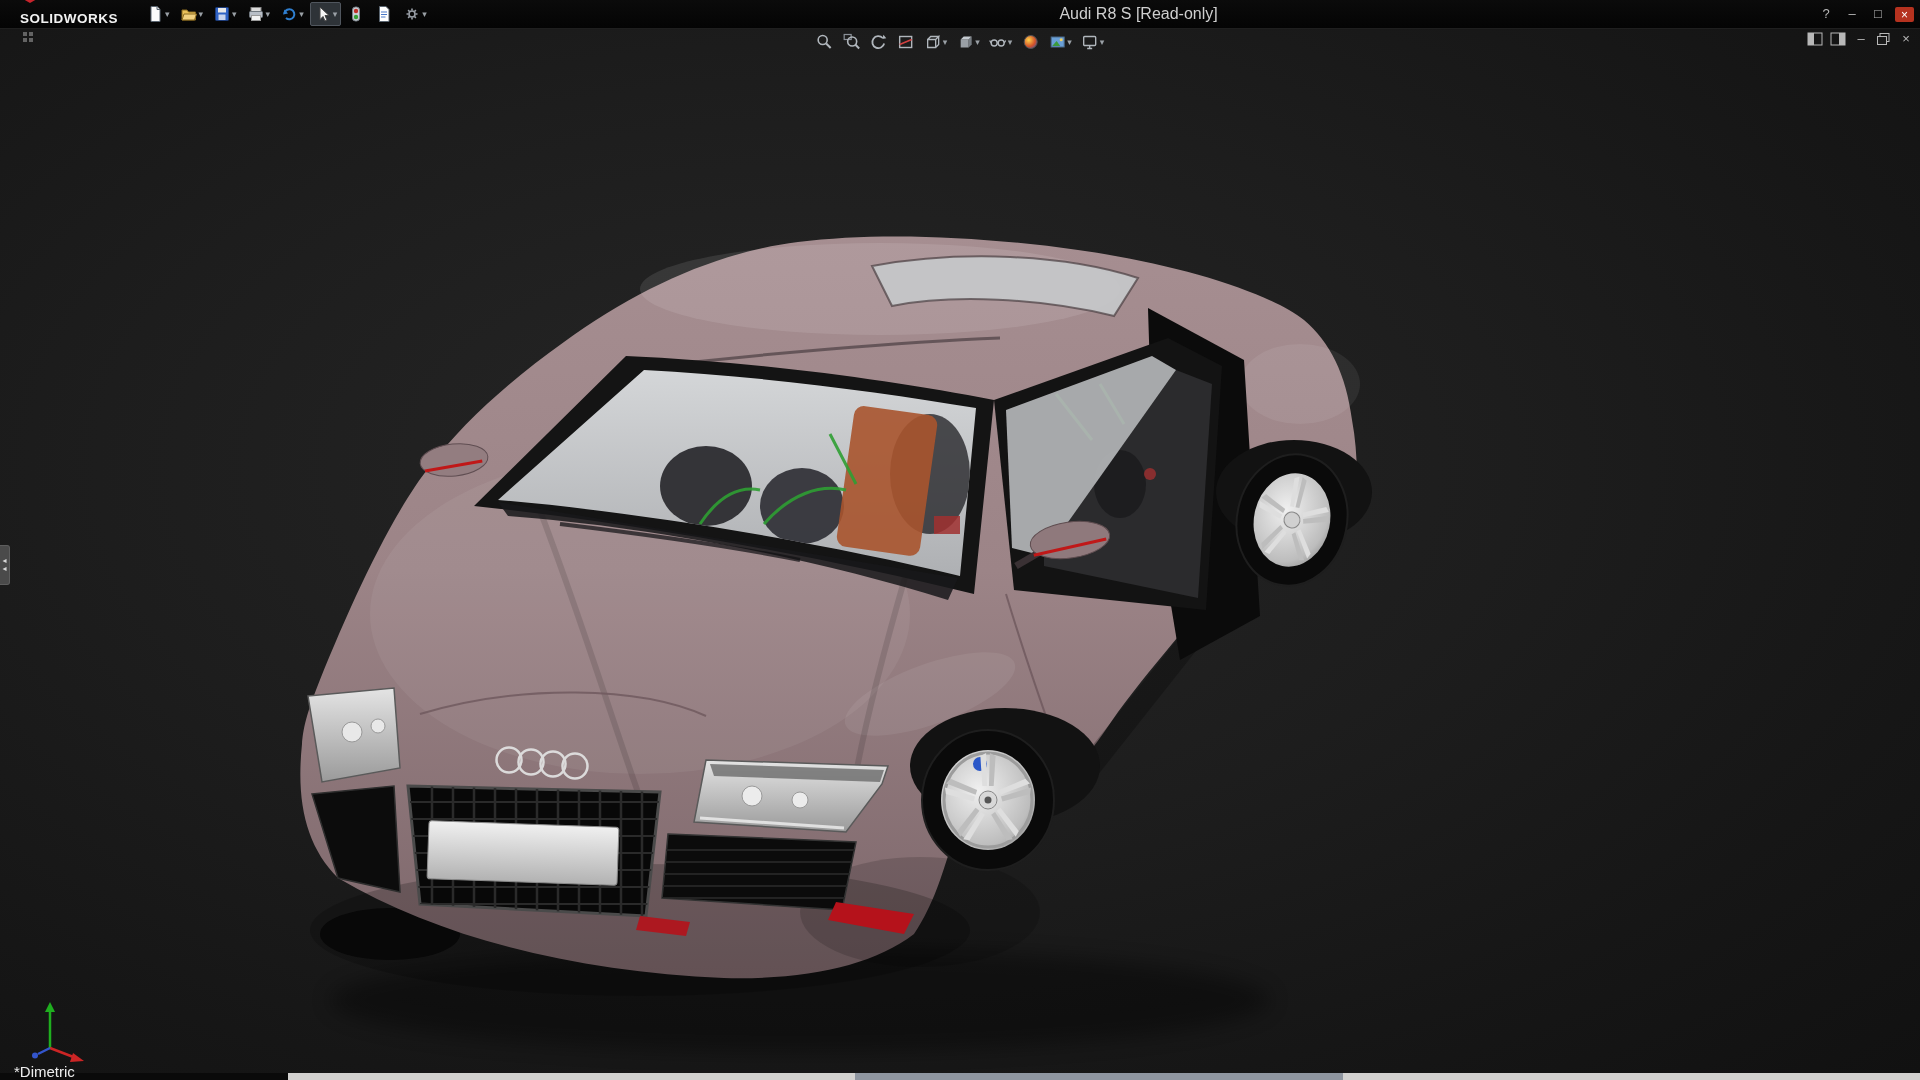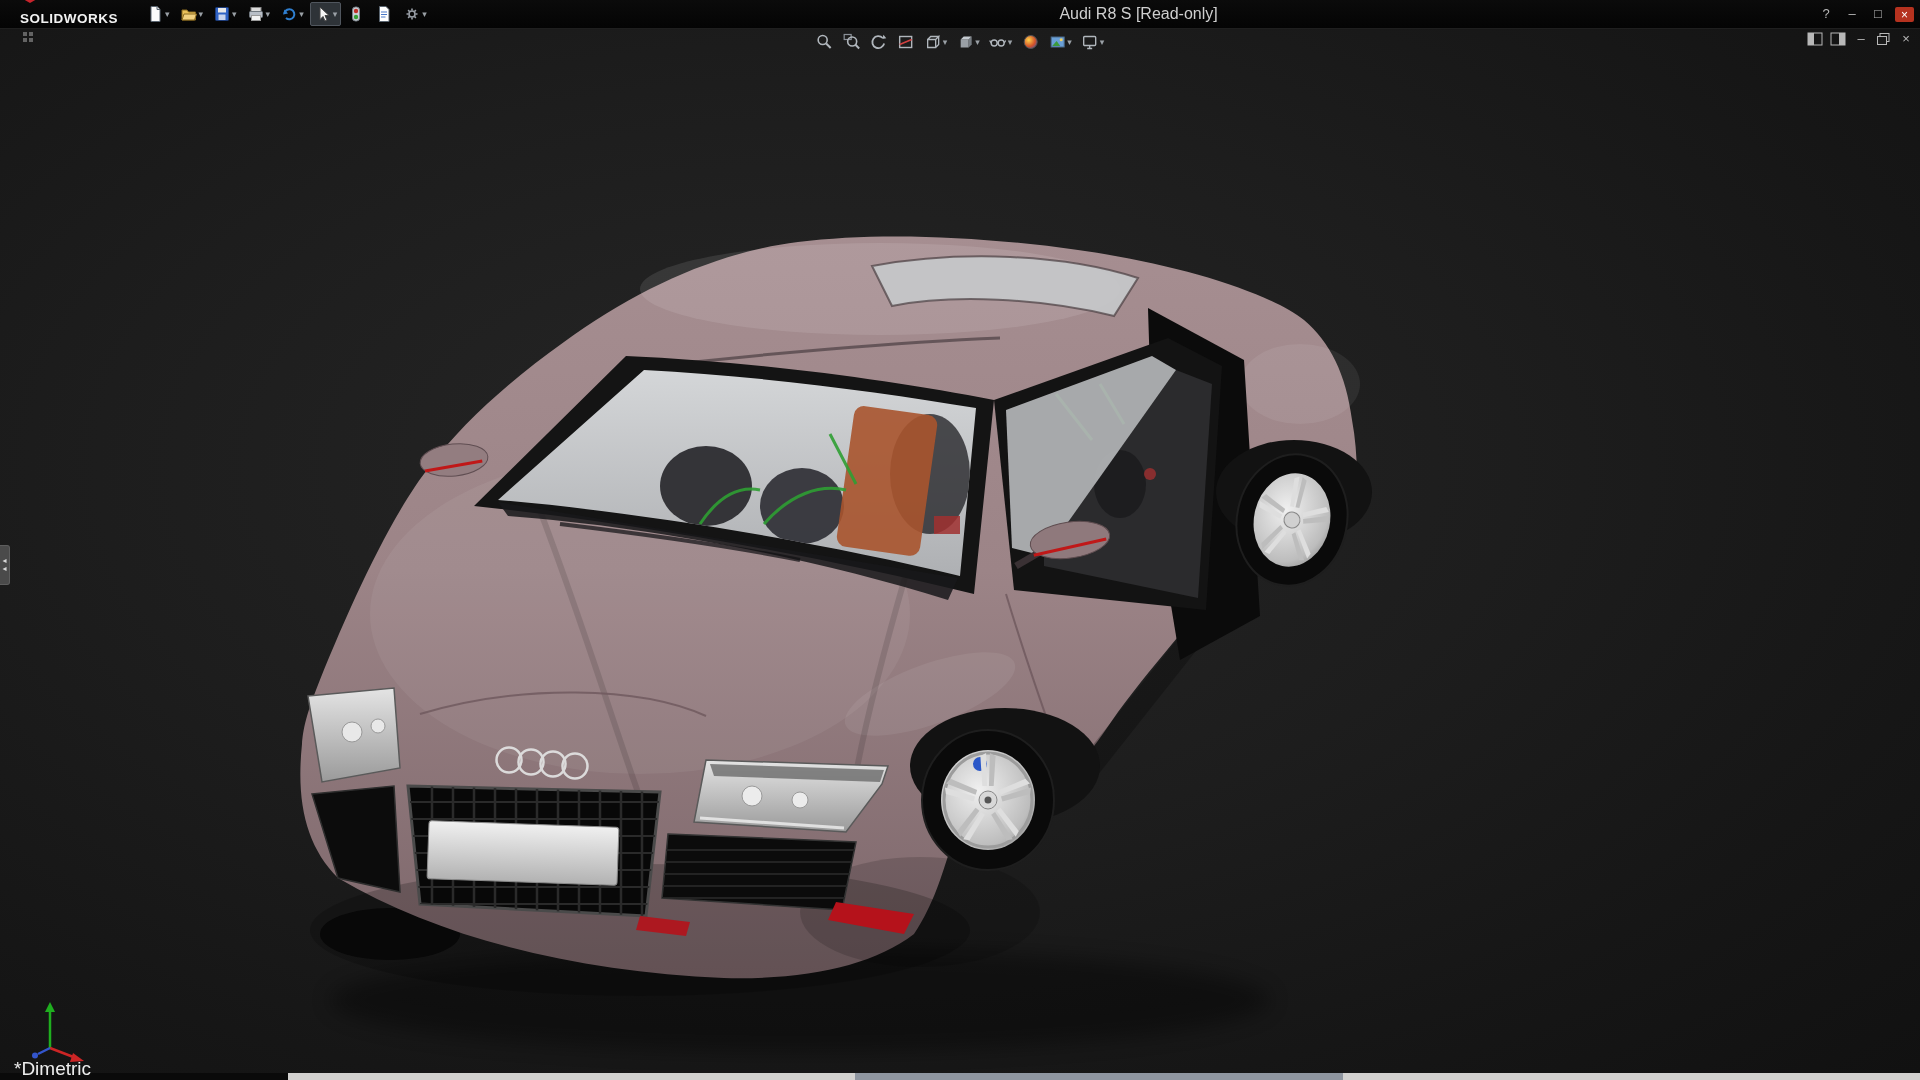--- a/index.html
+++ b/index.html
@@ -42,21 +42,21 @@
     display:flex;align-items:center;gap:3px;z-index:11;
   }
   .hbtn{height:22px;display:flex;align-items:center;padding:0 3px;border-radius:2px;cursor:default;}
   .doc-controls{
     position:absolute;right:6px;top:31px;display:flex;align-items:center;gap:7px;z-index:11;
   }
   .dc{color:#b8b8b8;font-size:13px;width:16px;text-align:center;line-height:15px;cursor:default;}
   
   .orient-label{
     position:absolute;left:14px;bottom:0px;z-index:6;
-    color:#ededed;font-size:19px;
+    color:#ededed;font-size:15px;
   }
   .triad{position:absolute;left:24px;bottom:16px;z-index:6;}
   .splitter-tab{
     position:absolute;left:0;top:545px;width:9px;height:38px;z-index:12;
     background:#4a4a4a;border:1px solid #5d5d5d;border-left:none;border-radius:0 3px 3px 0;
     color:#d8d8d8;font-size:8px;display:flex;flex-direction:column;align-items:center;justify-content:center;line-height:8px;cursor:pointer;
   }
   
   .status-strip{position:absolute;left:288px;right:0;bottom:0;height:7px;background:#d2d1cf;z-index:12;}
   .status-seg{position:absolute;left:567px;width:488px;top:0;bottom:0;background:#8f96a0;}

